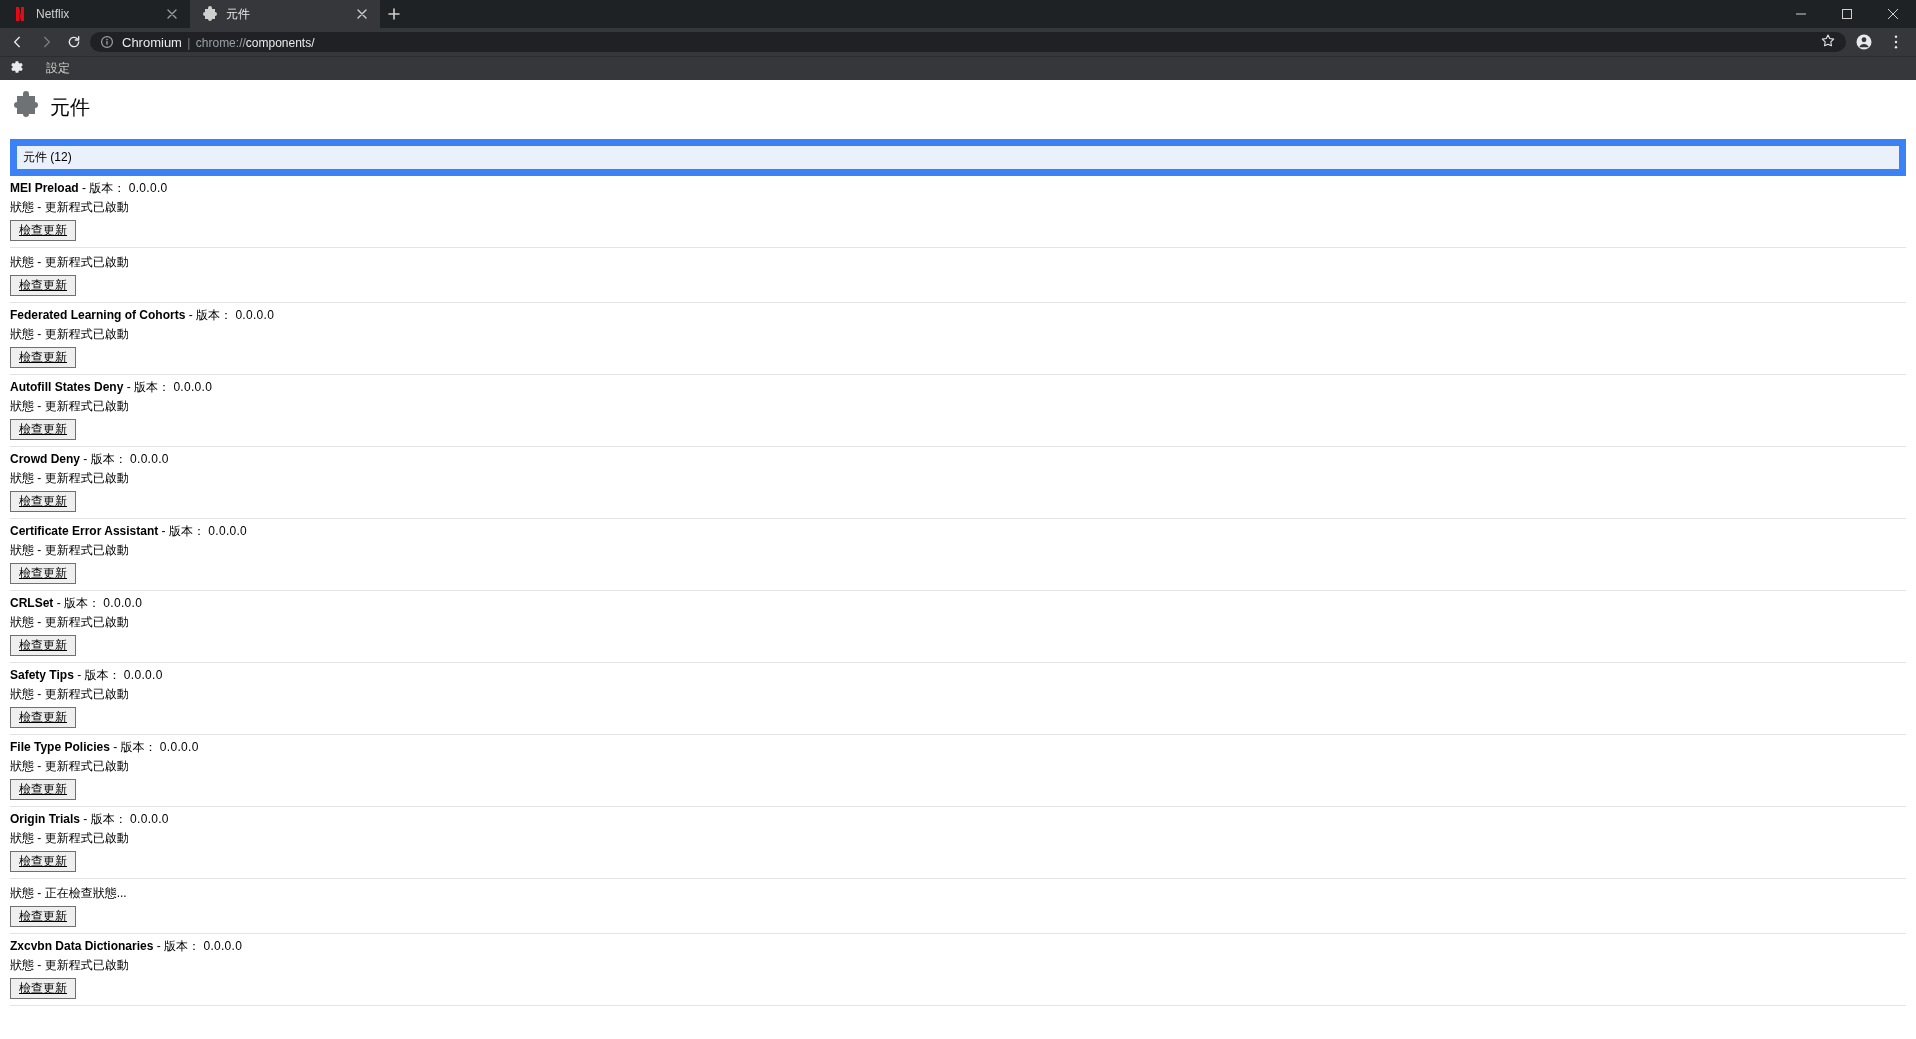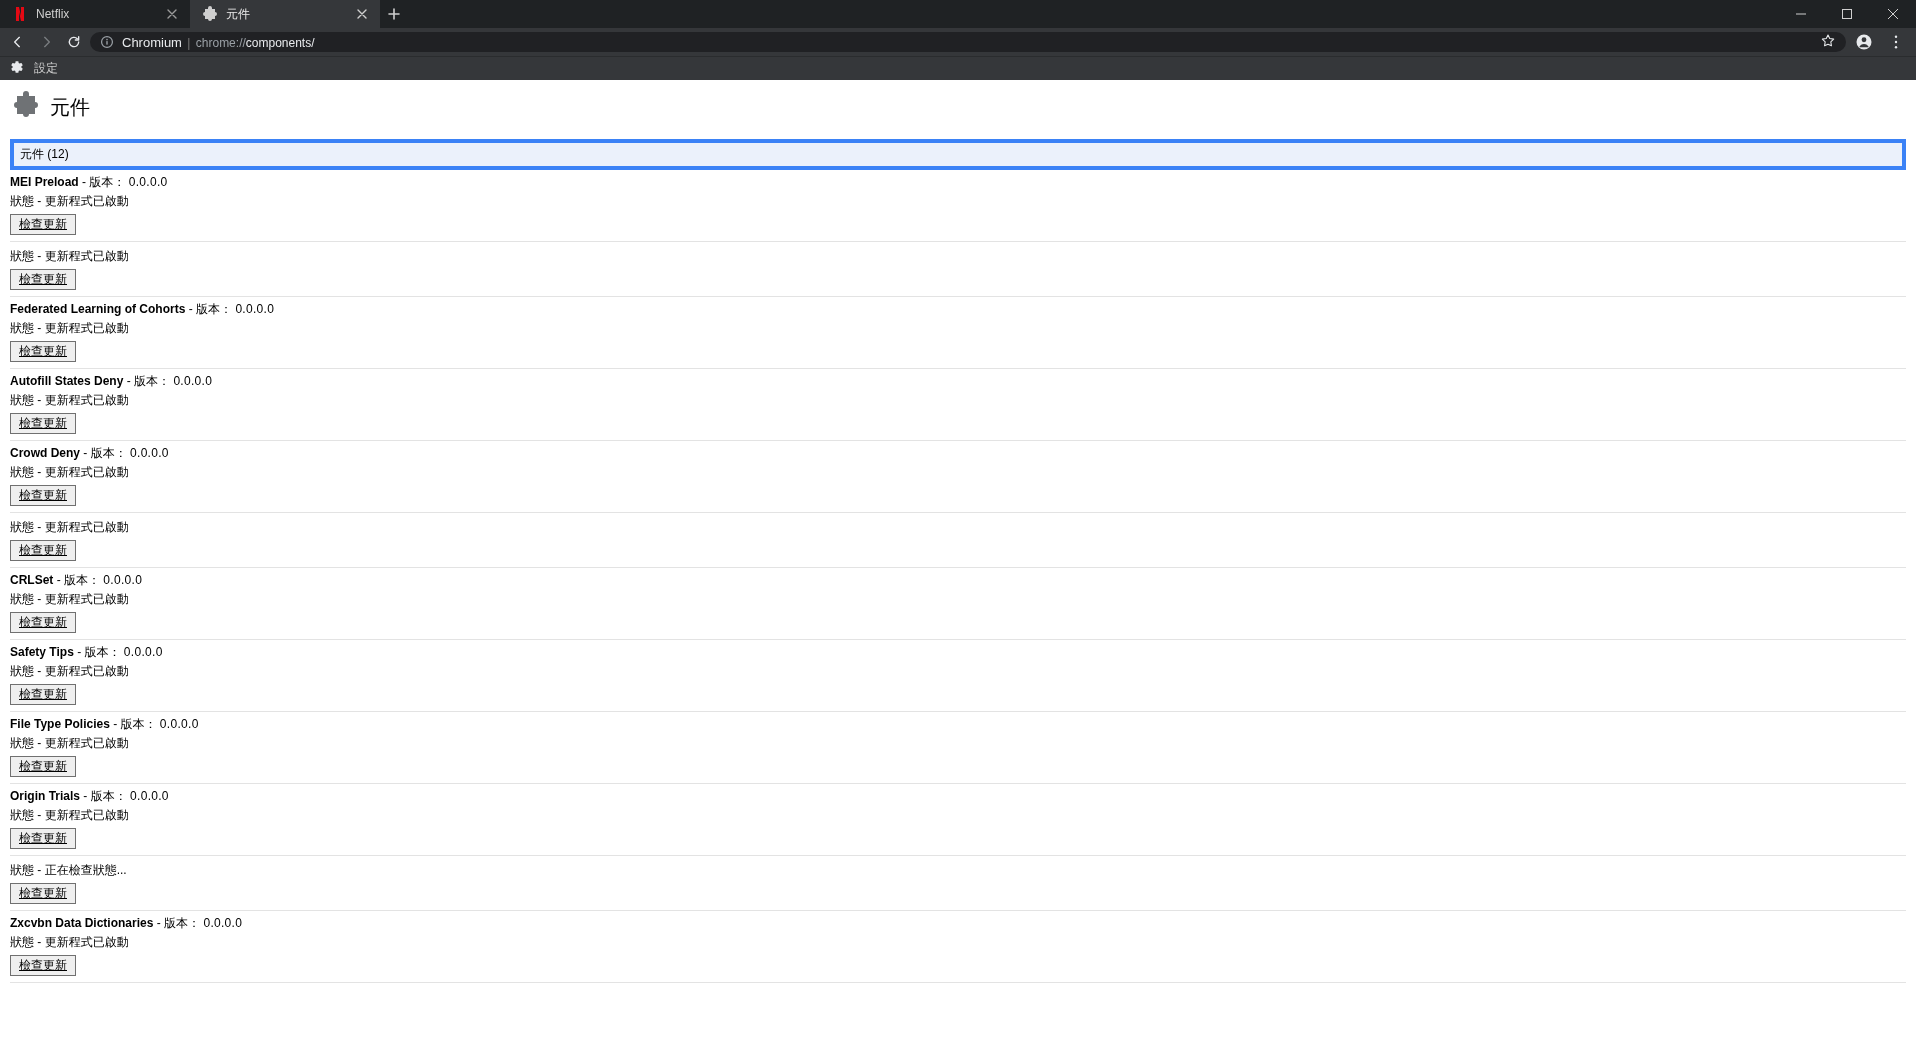--- a/index.html
+++ b/index.html
@@ -38,21 +38,21 @@
   
   .bookmarks { height:24px; background:#35373a; border-top:1px solid #2a2c2e; display:flex; align-items:center; padding:0 10px; gap:6px; color:#cfcfcf; font-size:12px; }
   .bookmarks svg { width:14px; height:14px; }
 
   
   .page { background:#fff; padding:4px 10px 40px 10px; }
   .page-header { display:flex; align-items:center; gap:8px; padding:6px 0 8px 0; }
   .page-header svg { width:32px; height:32px; }
   .page-title { font-size:20px; }
 
-  .summary { background:#ebf1fb; border:4px solid #3b82f6; padding:3px 6px; font-size:12px; margin-top:6px; }
+  .summary { background:#ebf1fb; border:7px solid #3b82f6; padding:3px 6px; font-size:12px; margin-top:6px; }
 
   .component { border-bottom:1px solid #e3e3e3; padding:4px 0 6px 0; }
   .component .row1 { font-size:12px; }
   .component .row1 .cname { font-weight:700; }
   .component .row1 .dash { }
   .component .row1 .vlabel { }
   .component .row1 .vval { letter-spacing:0.3px; }
   .component .row2 { font-size:12px; margin-top:2px; }
   .component .btn-row { margin-top:4px; }
   .component button.check {
@@ -170,21 +170,21 @@
   <div class="right-btn">
     <svg viewBox="0 0 24 24">
         <circle cx="12" cy="5" r="1.6" fill="#e8eaed"></circle>
         <circle cx="12" cy="12" r="1.6" fill="#e8eaed"></circle>
         <circle cx="12" cy="19" r="1.6" fill="#e8eaed"></circle>
       </svg>
   </div>
 </div>
 
 <div class="bookmarks">
-  <span style="display:flex;align-items:center;gap:10px;">
+  <span style="display:flex;align-items:center;gap:22px;">
     <span>
       <svg viewBox="0 0 24 24">
           <path fill="#e8eaed" d="M12 8.5A3.5 3.5 0 1 0 12 15.5 3.5 3.5 0 1 0 12 8.5M19.4 13c.04-.33.06-.66.06-1s-.02-.67-.06-1l2.11-1.65c.19-.15.24-.42.12-.64l-2-3.46c-.12-.22-.39-.3-.61-.22l-2.49 1c-.52-.4-1.08-.73-1.69-.98l-.38-2.65C14.43 2.18 14.23 2 14 2h-4c-.23 0-.43.18-.47.4l-.38 2.65c-.61.25-1.17.58-1.69.98l-2.49-1c-.22-.08-.49 0-.61.22l-2 3.46c-.12.22-.07.49.12.64L4.6 11c-.04.33-.06.66-.06 1s.02.67.06 1l-2.11 1.65c-.19.15-.24.42-.12.64l2 3.46c.12.22.39.3.61.22l2.49-1c.52.4 1.08.73 1.69.98l.38 2.65c.04.22.24.4.47.4h4c.23 0 .43-.18.47-.4l.38-2.65c.61-.25 1.17-.58 1.69-.98l2.49 1c.22.08.49 0 .61-.22l2-3.46c.12-.22.07-.49-.12-.64L19.4 13z"></path>
         </svg>
     </span>
     <span>設定</span>
   </span>
 </div>
 
 <div class="page">
@@ -222,20 +222,21 @@
         <div class="row1"><span class="cname">Autofill States Deny</span><span class="dash"> - </span><span class="vlabel">版本：</span> <span class="vval">0.0.0.0</span></div>
         <div class="row2"><span>狀態 - </span><span>更新程式已啟動</span></div>
         <div class="btn-row"><button class="check">檢查更新</button></div>
       </div>
       <div class="component">
         <div class="row1"><span class="cname">Crowd Deny</span><span class="dash"> - </span><span class="vlabel">版本：</span> <span class="vval">0.0.0.0</span></div>
         <div class="row2"><span>狀態 - </span><span>更新程式已啟動</span></div>
         <div class="btn-row"><button class="check">檢查更新</button></div>
       </div>
       <div class="component">
+        <div class="row1"><span class="cname">Certificate Error Assistant</span><span class="dash"> - </span><span class="vlabel">版本：</span> <span class="vval">0.0.0.0</span></div>
         <div class="row2"><span>狀態 - </span><span>更新程式已啟動</span></div>
         <div class="btn-row"><button class="check">檢查更新</button></div>
       </div>
       <div class="component">
         <div class="row1"><span class="cname">CRLSet</span><span class="dash"> - </span><span class="vlabel">版本：</span> <span class="vval">0.0.0.0</span></div>
         <div class="row2"><span>狀態 - </span><span>更新程式已啟動</span></div>
         <div class="btn-row"><button class="check">檢查更新</button></div>
       </div>
       <div class="component">
         <div class="row1"><span class="cname">Safety Tips</span><span class="dash"> - </span><span class="vlabel">版本：</span> <span class="vval">0.0.0.0</span></div>

